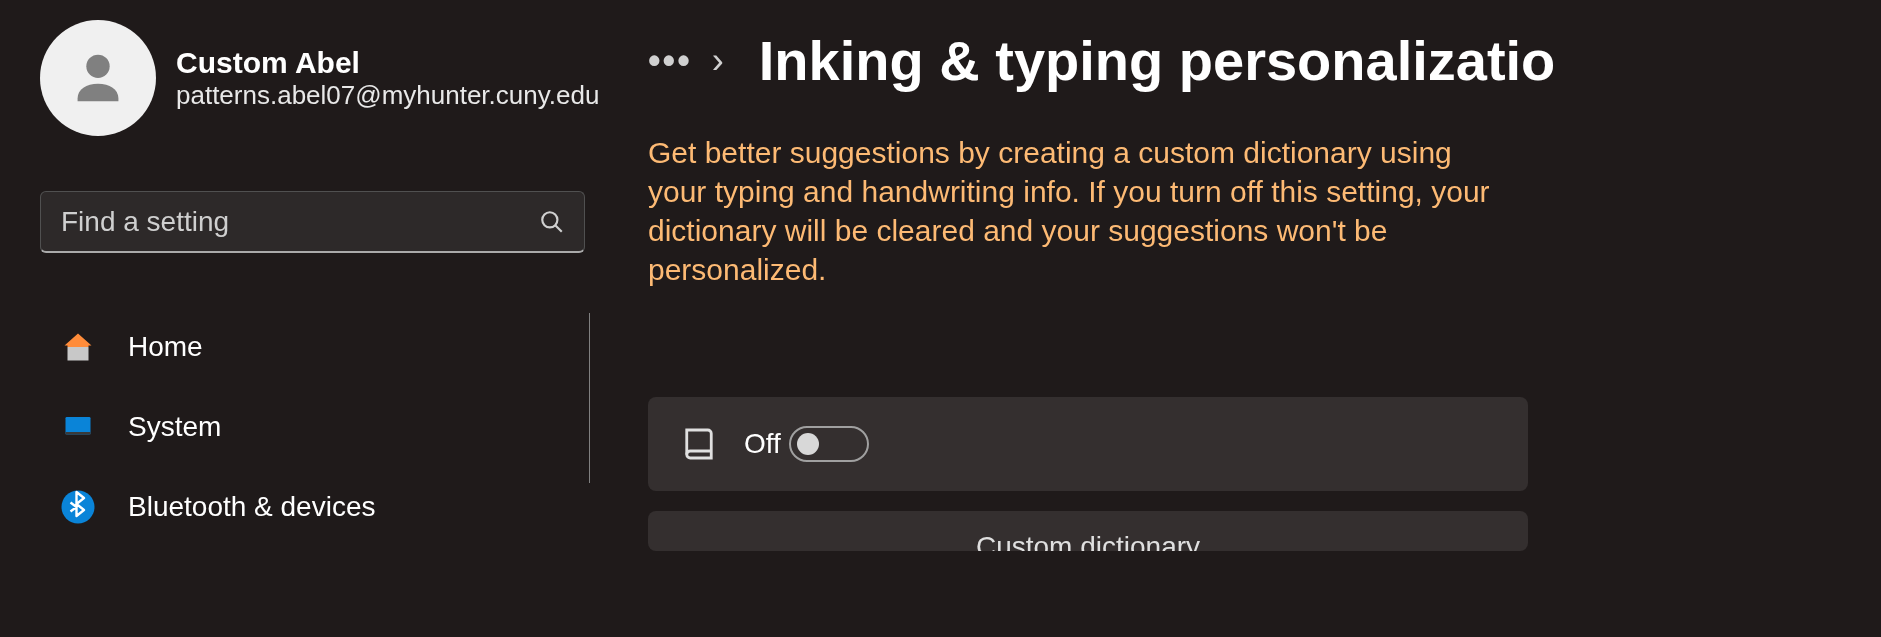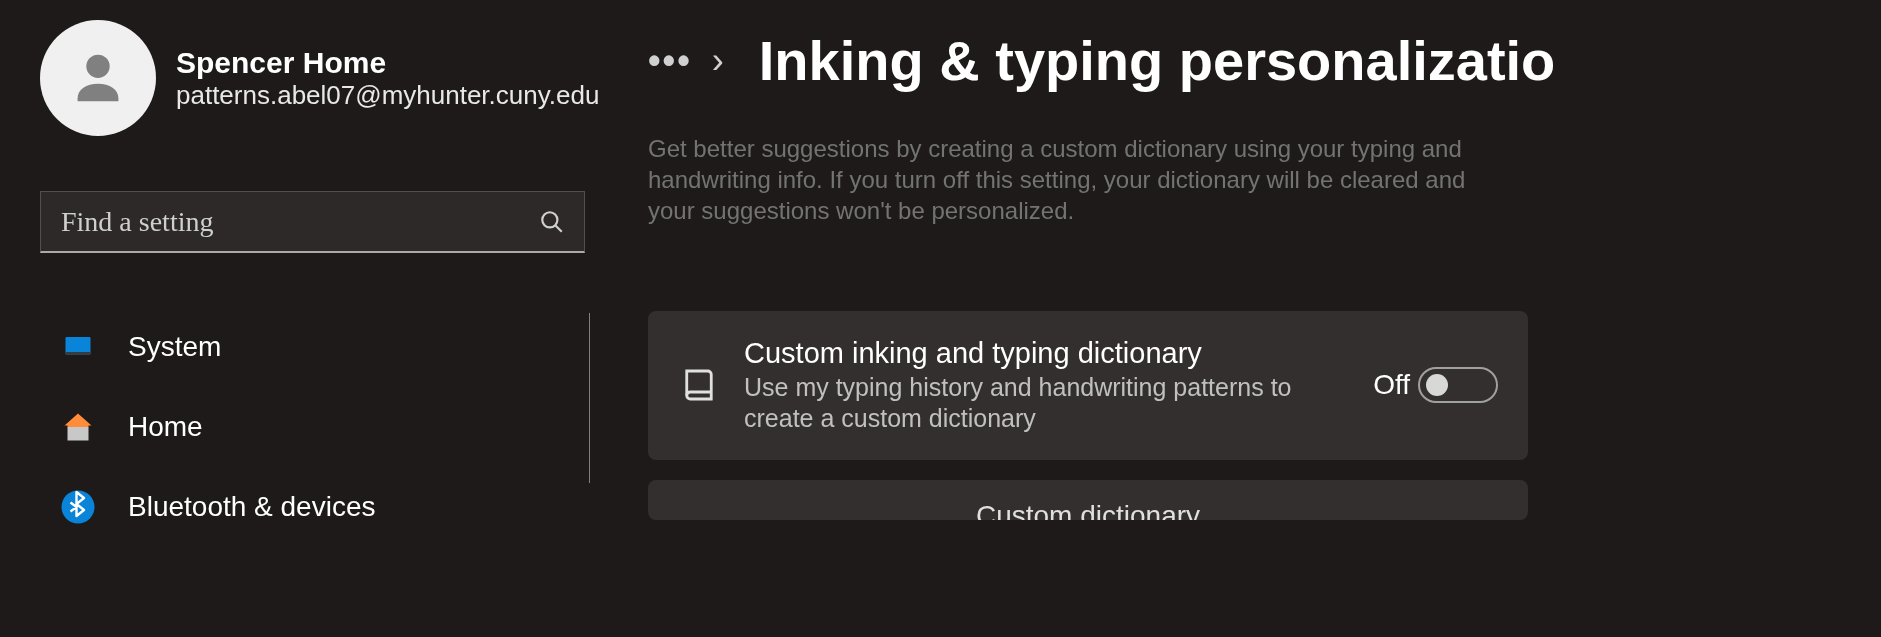--- a/index.html
+++ b/index.html
@@ -70,26 +70,26 @@
   width: 545px;
   margin-bottom: 60px;
 }
 
 .search-input {
   width: 100%;
   height: 62px;
   background: rgba(60, 55, 55, 0.5);
   border: 1px solid #505050;
   border-bottom: 2px solid #aaaaaa;
-  border-radius: 0;
+  border-radius: 6px;
   color: #cccccc;
   font-size: 28px;
   padding: 0 60px 0 20px;
   outline: none;
-  font-family: Liberation Serif, serif;
+  font-family: Liberation Sans, sans-serif;
 }
 
 .search-input::placeholder {
   color: #cfcfcf;
 }
 
 .search-icon {
   position: absolute;
   right: 20px;
   top: 50%;
@@ -160,25 +160,25 @@
 }
 
 .page-title {
   font-size: 56px;
   font-weight: 600;
   white-space: nowrap;
   margin-left: 15px;
 }
 
 .description {
-  font-size: 24px;
-  color: #737373;
+  font-size: 30px;
+  color: #fdba74;
   line-height: 1.3;
   max-width: 850px;
-  margin-bottom: 84px;
+  margin-bottom: 108px;
 }
 
 .setting-card {
   background: #342f2f;
   border-radius: 8px;
   padding: 26px 30px;
   display: flex;
   align-items: center;
   gap: 24px;
   width: 880px;
@@ -258,56 +258,56 @@
 
 <div class="sidebar">
   <div class="user-section">
     <div class="avatar">
       <svg viewBox="0 0 24 24" fill="#808080">
         <circle cx="12" cy="8" r="4"></circle>
         <path d="M12 14c-4 0-7 2-7 5v1h14v-1c0-3-3-5-7-5z"></path>
       </svg>
     </div>
     <div class="user-info">
-      <div class="user-name">Spencer Home</div>
+      <div class="user-name">Custom Abel</div>
       <div class="user-email">patterns.abel07@myhunter.cuny.edu</div>
     </div>
   </div>
 
   <div class="search-container">
     <input type="text" class="search-input" placeholder="Find a setting" style="">
     <svg class="search-icon" viewBox="0 0 24 24" fill="none" stroke="#d0d0d0" stroke-width="2">
       <circle cx="10" cy="10" r="7"></circle>
       <line x1="21" y1="21" x2="15" y2="15"></line>
     </svg>
   </div>
 
   <ul class="nav-list">
     <div class="nav-separator"></div>
+    <li class="nav-item">
+      <span class="nav-icon">
+        <svg viewBox="0 0 24 24" width="36" height="36">
+          <path fill="#ff8c3a" d="M12 3l9 8h-2v1H5v-1H3z"></path>
+          <path fill="#c8c8c8" d="M5 12h14v9H5z"></path>
+        </svg>
+      </span>
+      <span>Home</span>
+    </li>
     <li class="nav-item">
       <span class="nav-icon">
         <svg viewBox="0 0 24 24" width="36" height="30">
           <rect x="2" y="4" width="20" height="14" rx="1" fill="#0a84d8"></rect>
           <rect x="2" y="16" width="20" height="2" fill="#3a3a3a"></rect>
         </svg>
       </span>
       <span>System</span>
     </li>
     <li class="nav-item">
       <span class="nav-icon">
         <svg viewBox="0 0 24 24" width="36" height="36">
-          <path fill="#ff8c3a" d="M12 3l9 8h-2v1H5v-1H3z"></path>
-          <path fill="#c8c8c8" d="M5 12h14v9H5z"></path>
-        </svg>
-      </span>
-      <span>Home</span>
-    </li>
-    <li class="nav-item">
-      <span class="nav-icon">
-        <svg viewBox="0 0 24 24" width="36" height="36">
           <circle cx="12" cy="12" r="11" fill="#0a84d8"></circle>
           <path d="M11 6v12l5-4-5-4 5-4-5-4zM11 12l-4 3M11 12l-4-3" stroke="#fff" stroke-width="1.6" fill="none" stroke-linejoin="round"></path>
         </svg>
       </span>
       <span>Bluetooth &amp; devices</span>
     </li>
   </ul>
 </div>
 
 <div class="main-content">
@@ -319,24 +319,20 @@
 
   <p class="description">Get better suggestions by creating a custom dictionary using your typing and handwriting info. If you turn off this setting, your dictionary will be cleared and your suggestions won't be personalized.</p>
 
   <div class="setting-card">
     <span class="setting-icon">
       <svg viewBox="0 0 24 24" width="42" height="42" fill="none" stroke="#e0e0e0" stroke-width="1.6">
         <path d="M5 4h12a2 2 0 0 1 2 2v14H7a2 2 0 0 1-2-2V4z"></path>
         <path d="M5 18a2 2 0 0 1 2-2h12"></path>
       </svg>
     </span>
-    <div class="setting-text">
-      <div class="setting-title">Custom inking and typing dictionary</div>
-      <div class="setting-subtitle">Use my typing history and handwriting patterns to create a custom dictionary</div>
-    </div>
     <div class="toggle-section">
       <span class="toggle-label">Off</span>
       <div class="toggle-switch">
         <div class="toggle-knob"></div>
       </div>
     </div>
   </div>
 
   <div class="second-card">
     <div class="second-card-title">Custom dictionary</div>

